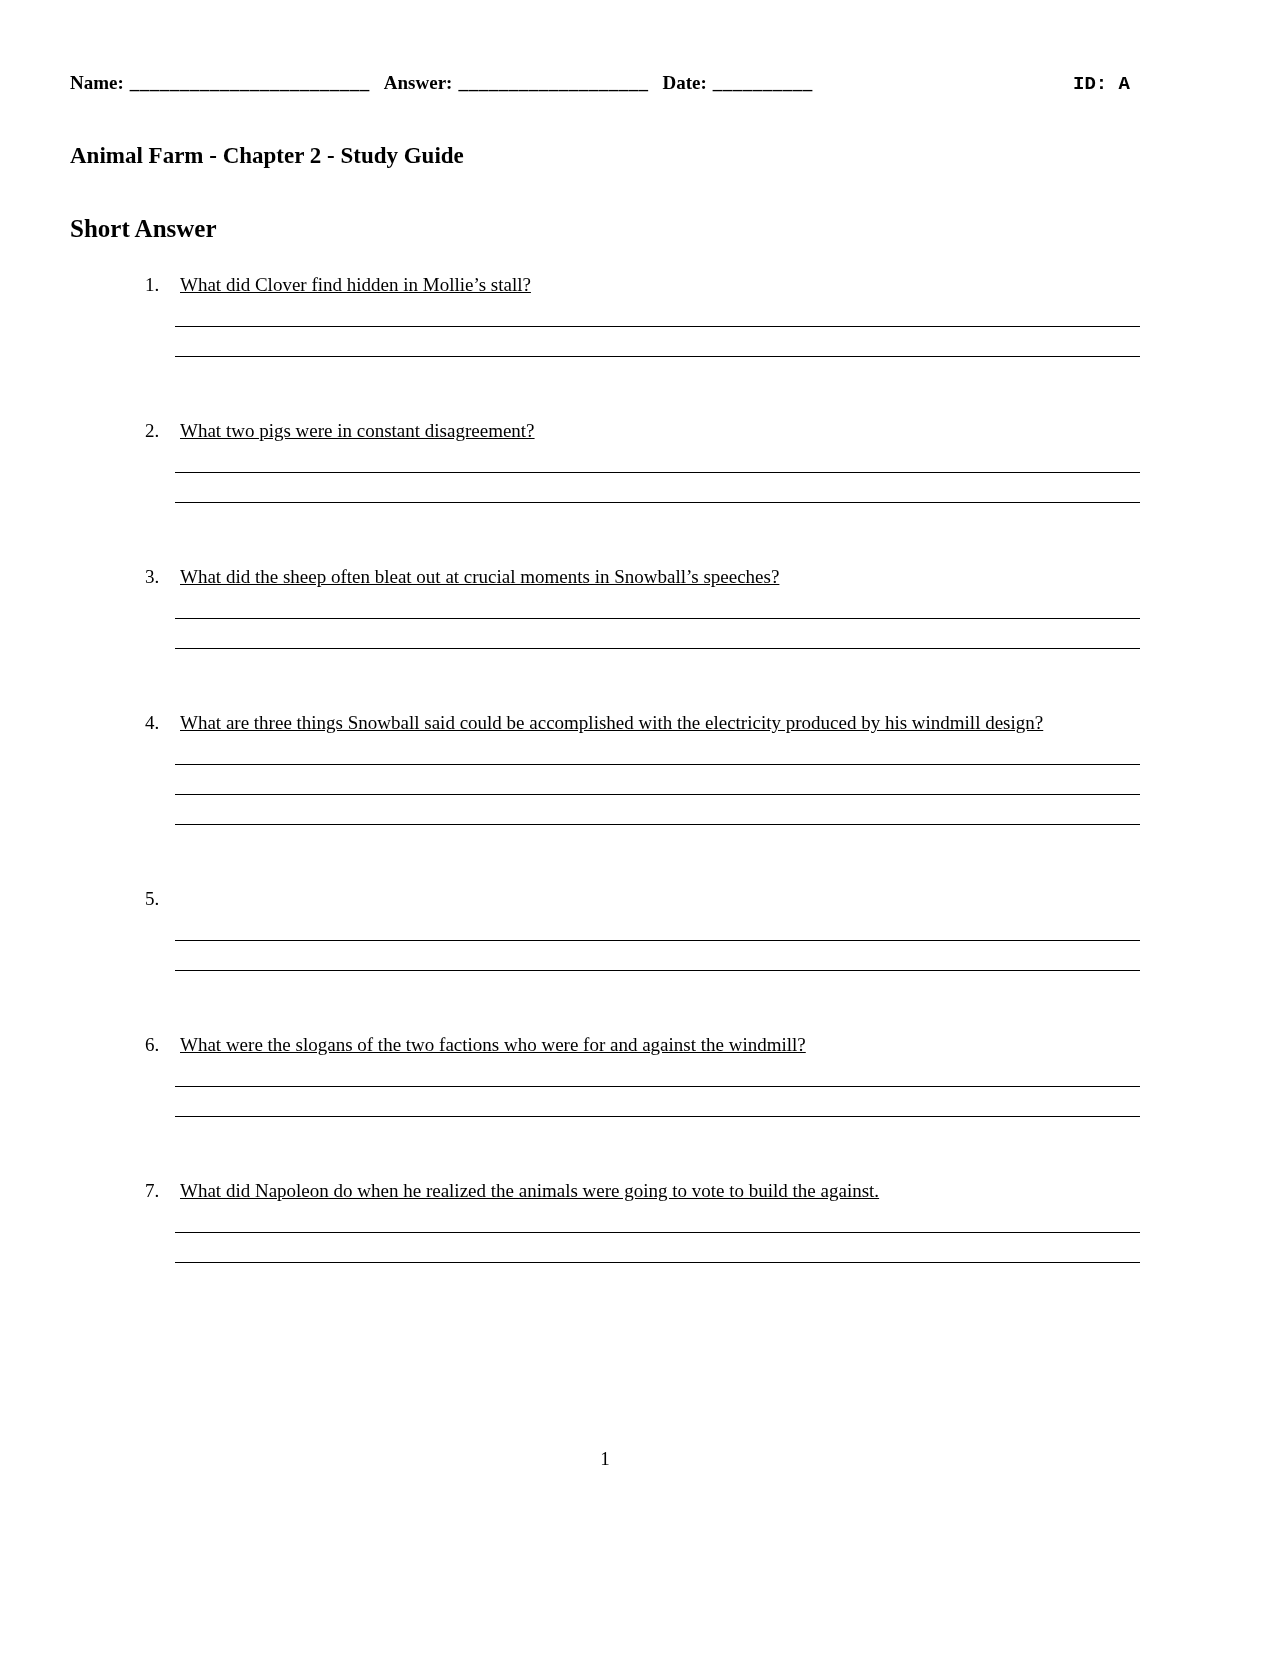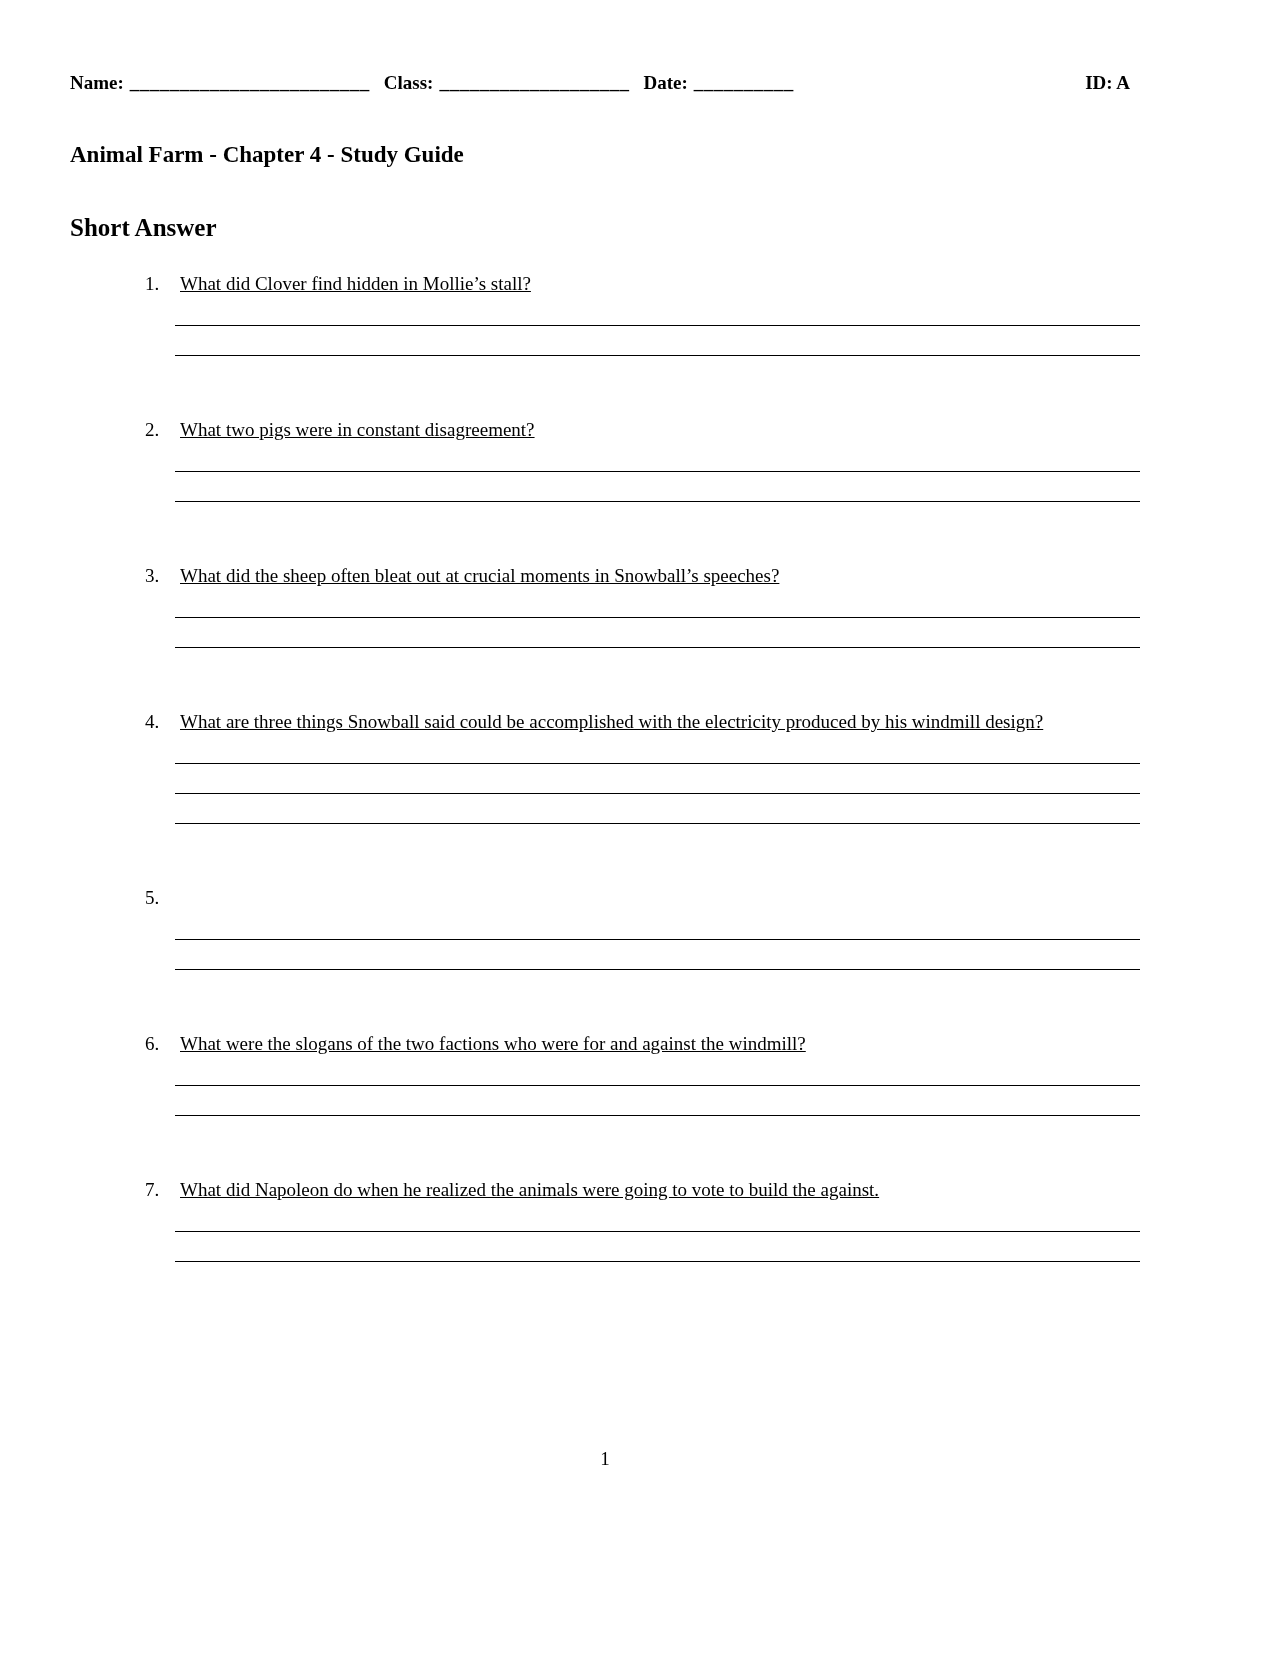--- a/index.html
+++ b/index.html
@@ -27,21 +27,21 @@
     font-weight: bold;
     white-space: nowrap;
     padding-right: 80px;
   }
   .header-row .blank {
     font-weight: bold;
     letter-spacing: 0.5px;
   }
   .header-field { margin-right: 14px; }
   .header-field .lbl { margin-right: 6px; }
-  .header-id { margin-left: auto; }
+  .header-id { margin-left: auto; font-family: Liberation Mono, monospace; }
 
   
   .doc-title {
     margin-top: 48px;
     font-size: 23px;
     font-weight: bold;
   }
   .section-heading {
     margin-top: 46px;
     font-size: 25px;
@@ -88,29 +88,29 @@
 </head>
 <body>
 
 <div class="page">
 
   <div class="header-row">
     <span class="header-field">
       <span class="lbl">Name:</span><span class="blank">________________________</span>
     </span>
     <span class="header-field">
-      <span class="lbl">Class:</span><span class="blank">___________________</span>
+      <span class="lbl">Answer:</span><span class="blank">___________________</span>
     </span>
     <span class="header-field">
       <span class="lbl">Date:</span><span class="blank">__________</span>
     </span>
     <span class="header-id">ID: A</span>
   </div>
 
-  <div class="doc-title">Animal Farm - Chapter 4 - Study Guide</div>
+  <div class="doc-title">Animal Farm - Chapter 2 - Study Guide</div>
 
   <div class="section-heading">Short Answer</div>
 
   <div class="questions">
   <div class="question">
     <div class="q-row">
       <span class="q-num">1.</span>
       <span class="q-text">What did Clover find hidden in Mollie’s stall?</span>
     </div>
     <div class="answer-lines">

